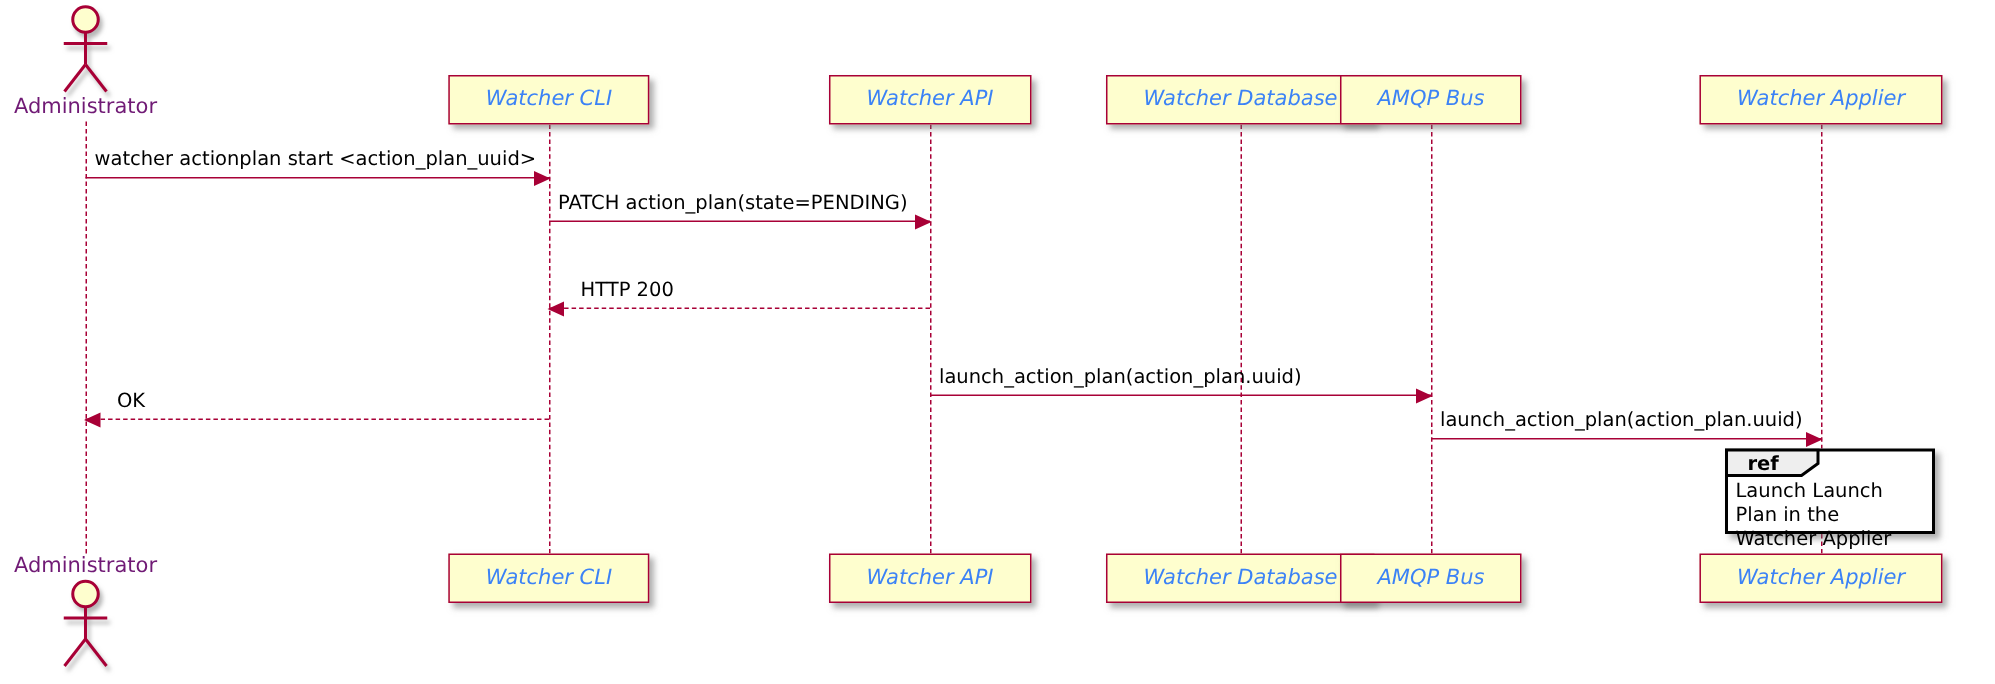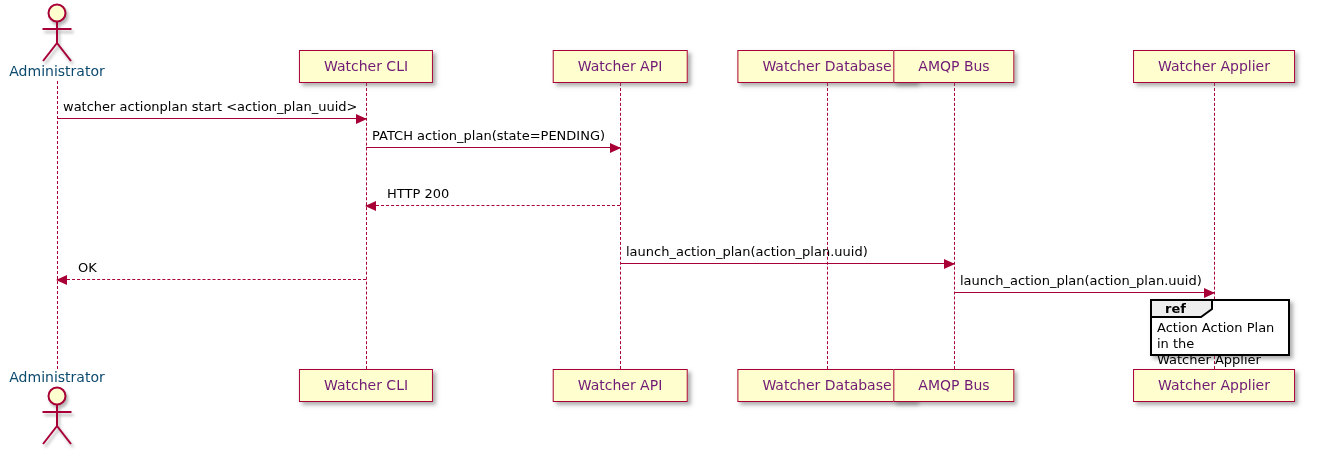--- a/index.html
+++ b/index.html
@@ -28,35 +28,36 @@
   
   .pbox{
     position:absolute;
     transform:translateX(-50%);
     background:var(--cream);
     border:1.6px solid var(--crimson);
     box-shadow:3px 3px 4px rgba(110,110,110,.55);
     padding:7px 24px;
     font-size:14px;
     line-height:17px;
-    color:#701a75;
+    color:#3b82f6;
     white-space:nowrap;
     z-index:3;
+    font-style:italic;
   }
   
   .actor-figure{
     position:absolute;
     z-index:3;
     filter:drop-shadow(2.5px 3px 1.5px rgba(110,110,110,.5));
   }
   .actor-label{
     position:absolute;
     transform:translateX(-50%);
     font-size:14px;
-    color:#0c4a6e;
+    color:#701a75;
     white-space:nowrap;
     z-index:3;
   }
   
   .msg{
     position:absolute;
     height:24px;
     z-index:2;
   }
   .msg .mline{
@@ -182,21 +183,21 @@
     <span class="mline"></span>
     <span class="mhead"></span>
   </div>
 
   <div class="refbox">
     <svg class="ref-header" width="64" height="20" viewBox="0 0 64 20">
       <polygon points="1,1 62,1 62,10 51,18 1,18" fill="#EEEEEE" stroke="#000000" stroke-width="2"></polygon>
       <text x="15" y="14">ref</text>
     </svg>
     <div class="ref-body">
-      <div>Action Action Plan in the</div>
+      <div>Launch Launch Plan in the</div>
       <div>Watcher Applier</div>
     </div>
   </div>
 
   <div class="pbox" style="left:366px; top:369px;">Watcher CLI</div>
   <div class="pbox" style="left:620px; top:369px;">Watcher API</div>
   <div class="pbox" style="left:827px; top:369px;">Watcher Database</div>
   <div class="pbox" style="left:954px; top:369px;">AMQP Bus</div>
   <div class="pbox" style="left:1214px;top:369px;">Watcher Applier</div>
 

